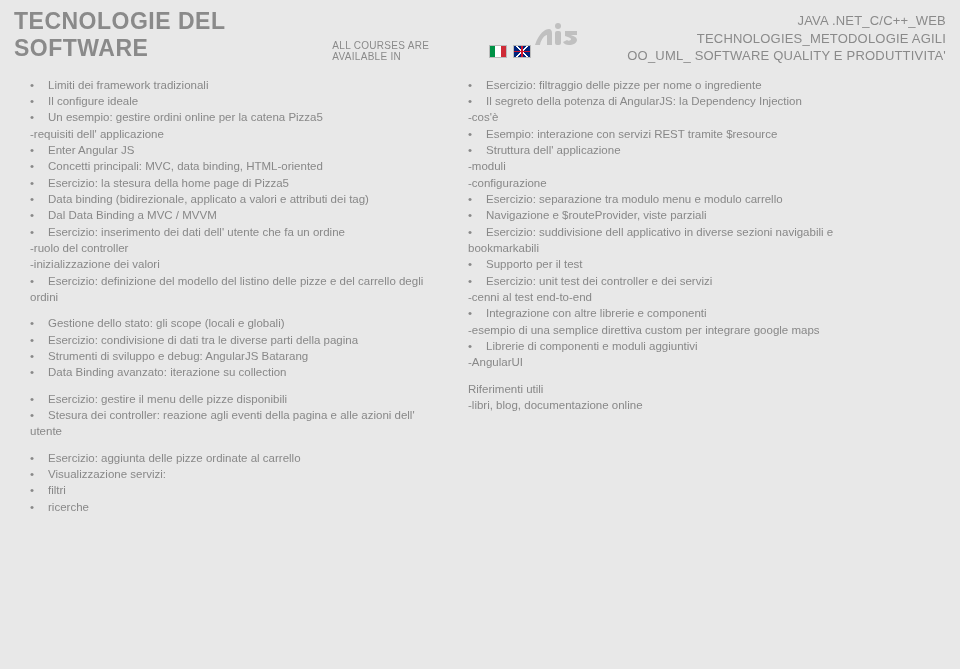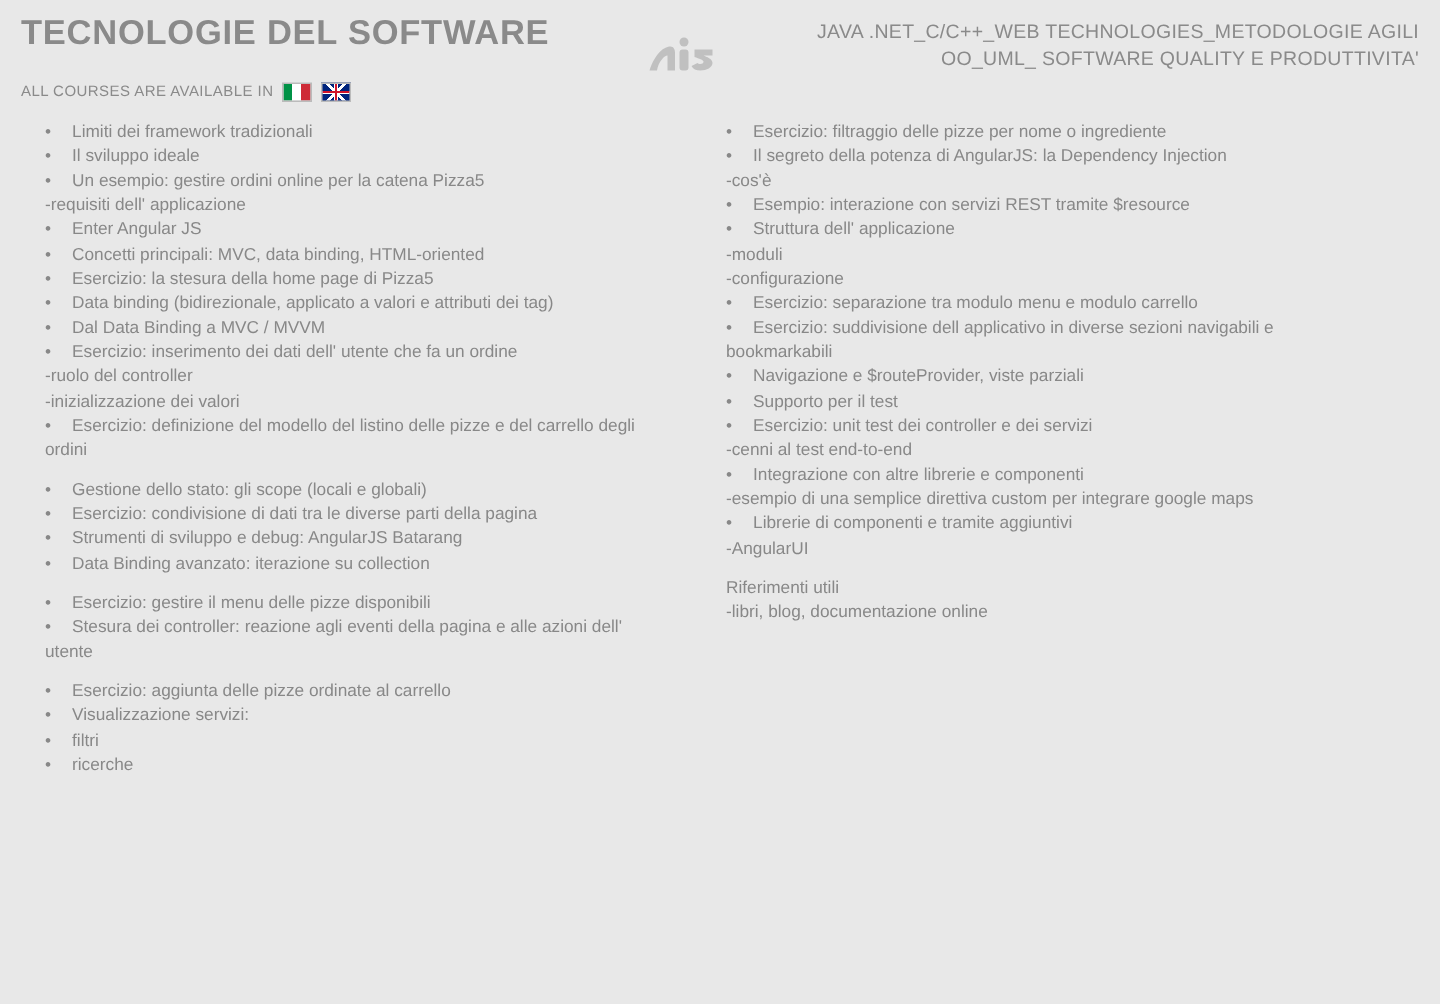--- a/index.html
+++ b/index.html
@@ -11,21 +11,21 @@
     color: #777;
     overflow: hidden;
   }
   .header {
     width: 100%;
     padding: 8px 14px 6px 14px;
     display: flex;
     justify-content: space-between;
     align-items: flex-start;
   }
-  .header-left { display: flex; flex-direction: column; }
+  .header-left { display: flex; flex-direction: row; align-items: flex-end; }
   .title {
     font-size: 23px;
     font-weight: 800;
     letter-spacing: 0.5px;
     color: #8a8a8a;
   }
   .sub-row {
     display: flex;
     align-items: center;
     gap: 6px;
@@ -60,21 +60,21 @@
     text-align: right;
     font-size: 13px;
     color: #8a8a8a;
     letter-spacing: 0.2px;
     line-height: 1.35;
     margin-top: 4px;
   }
   .content {
     display: flex;
     padding: 6px 14px 10px 30px;
-    gap: 44px;
+    gap: 28px;
     font-size: 11.5px;
     line-height: 1.42;
     color: #888;
   }
   .col1 { width: 410px; }
   .col2 { width: 410px; }
   .block { margin-bottom: 10px; }
   .bullet { padding-left: 0; }
   .bullet::before { content: "•"; margin-right: 14px; color: #888; }
   .plain { padding-left: 0; }
@@ -105,21 +105,21 @@
   <div class="header-right">
     <div>JAVA .NET_C/C++_WEB TECHNOLOGIES_METODOLOGIE AGILI</div>
     <div>OO_UML_ SOFTWARE QUALITY E PRODUTTIVITA'</div>
   </div>
 </div>
 
 <div class="content">
   <div class="col1">
     <div class="block" id="c1b1">
         <div class="bullet">Limiti dei framework tradizionali</div>
-        <div class="bullet">Il sviluppo ideale</div>
+        <div class="bullet">Il configure ideale</div>
         <div class="bullet">Un esempio: gestire ordini online per la catena Pizza5</div>
         <div class="plain">-requisiti dell' applicazione</div>
         <div class="bullet">Enter Angular JS</div>
         <div class="bullet">Concetti principali: MVC, data binding, HTML-oriented</div>
         <div class="bullet">Esercizio: la stesura della home page di Pizza5</div>
         <div class="bullet">Data binding (bidirezionale, applicato a valori e attributi dei tag)</div>
         <div class="bullet">Dal Data Binding a MVC / MVVM</div>
         <div class="bullet">Esercizio: inserimento dei dati dell' utente che fa un ordine</div>
         <div class="plain">-ruolo del controller</div>
         <div class="plain">-inizializzazione dei valori</div>
@@ -145,28 +145,28 @@
   <div class="col2">
     <div class="block" id="c2b1">
         <div class="bullet">Esercizio: filtraggio delle pizze per nome o ingrediente</div>
         <div class="bullet">Il segreto della potenza di AngularJS: la Dependency Injection</div>
         <div class="plain">-cos'è</div>
         <div class="bullet justify">Esempio: interazione con servizi REST tramite $resource</div>
         <div class="bullet">Struttura dell' applicazione</div>
         <div class="plain">-moduli</div>
         <div class="plain">-configurazione</div>
         <div class="bullet">Esercizio: separazione tra modulo menu e modulo carrello</div>
+        <div class="bullet">Navigazione e $routeProvider, viste parziali</div>
         <div class="bullet">Esercizio: suddivisione dell applicativo in diverse sezioni navigabili e bookmarkabili</div>
-        <div class="bullet">Navigazione e $routeProvider, viste parziali</div>
         <div class="bullet">Supporto per il test</div>
         <div class="bullet">Esercizio: unit test dei controller e dei servizi</div>
         <div class="plain">-cenni al test end-to-end</div>
         <div class="bullet">Integrazione con altre librerie e componenti</div>
         <div class="plain justify">-esempio di una semplice direttiva custom per integrare google maps</div>
-        <div class="bullet">Librerie di componenti e tramite aggiuntivi</div>
+        <div class="bullet">Librerie di componenti e moduli aggiuntivi</div>
         <div class="plain">-AngularUI</div>
       </div>
     <div class="block" id="c2b2">
         <div class="plain">Riferimenti utili</div>
         <div class="plain">-libri, blog, documentazione online</div>
       </div>
   </div>
 </div>
 
 </body></html>

